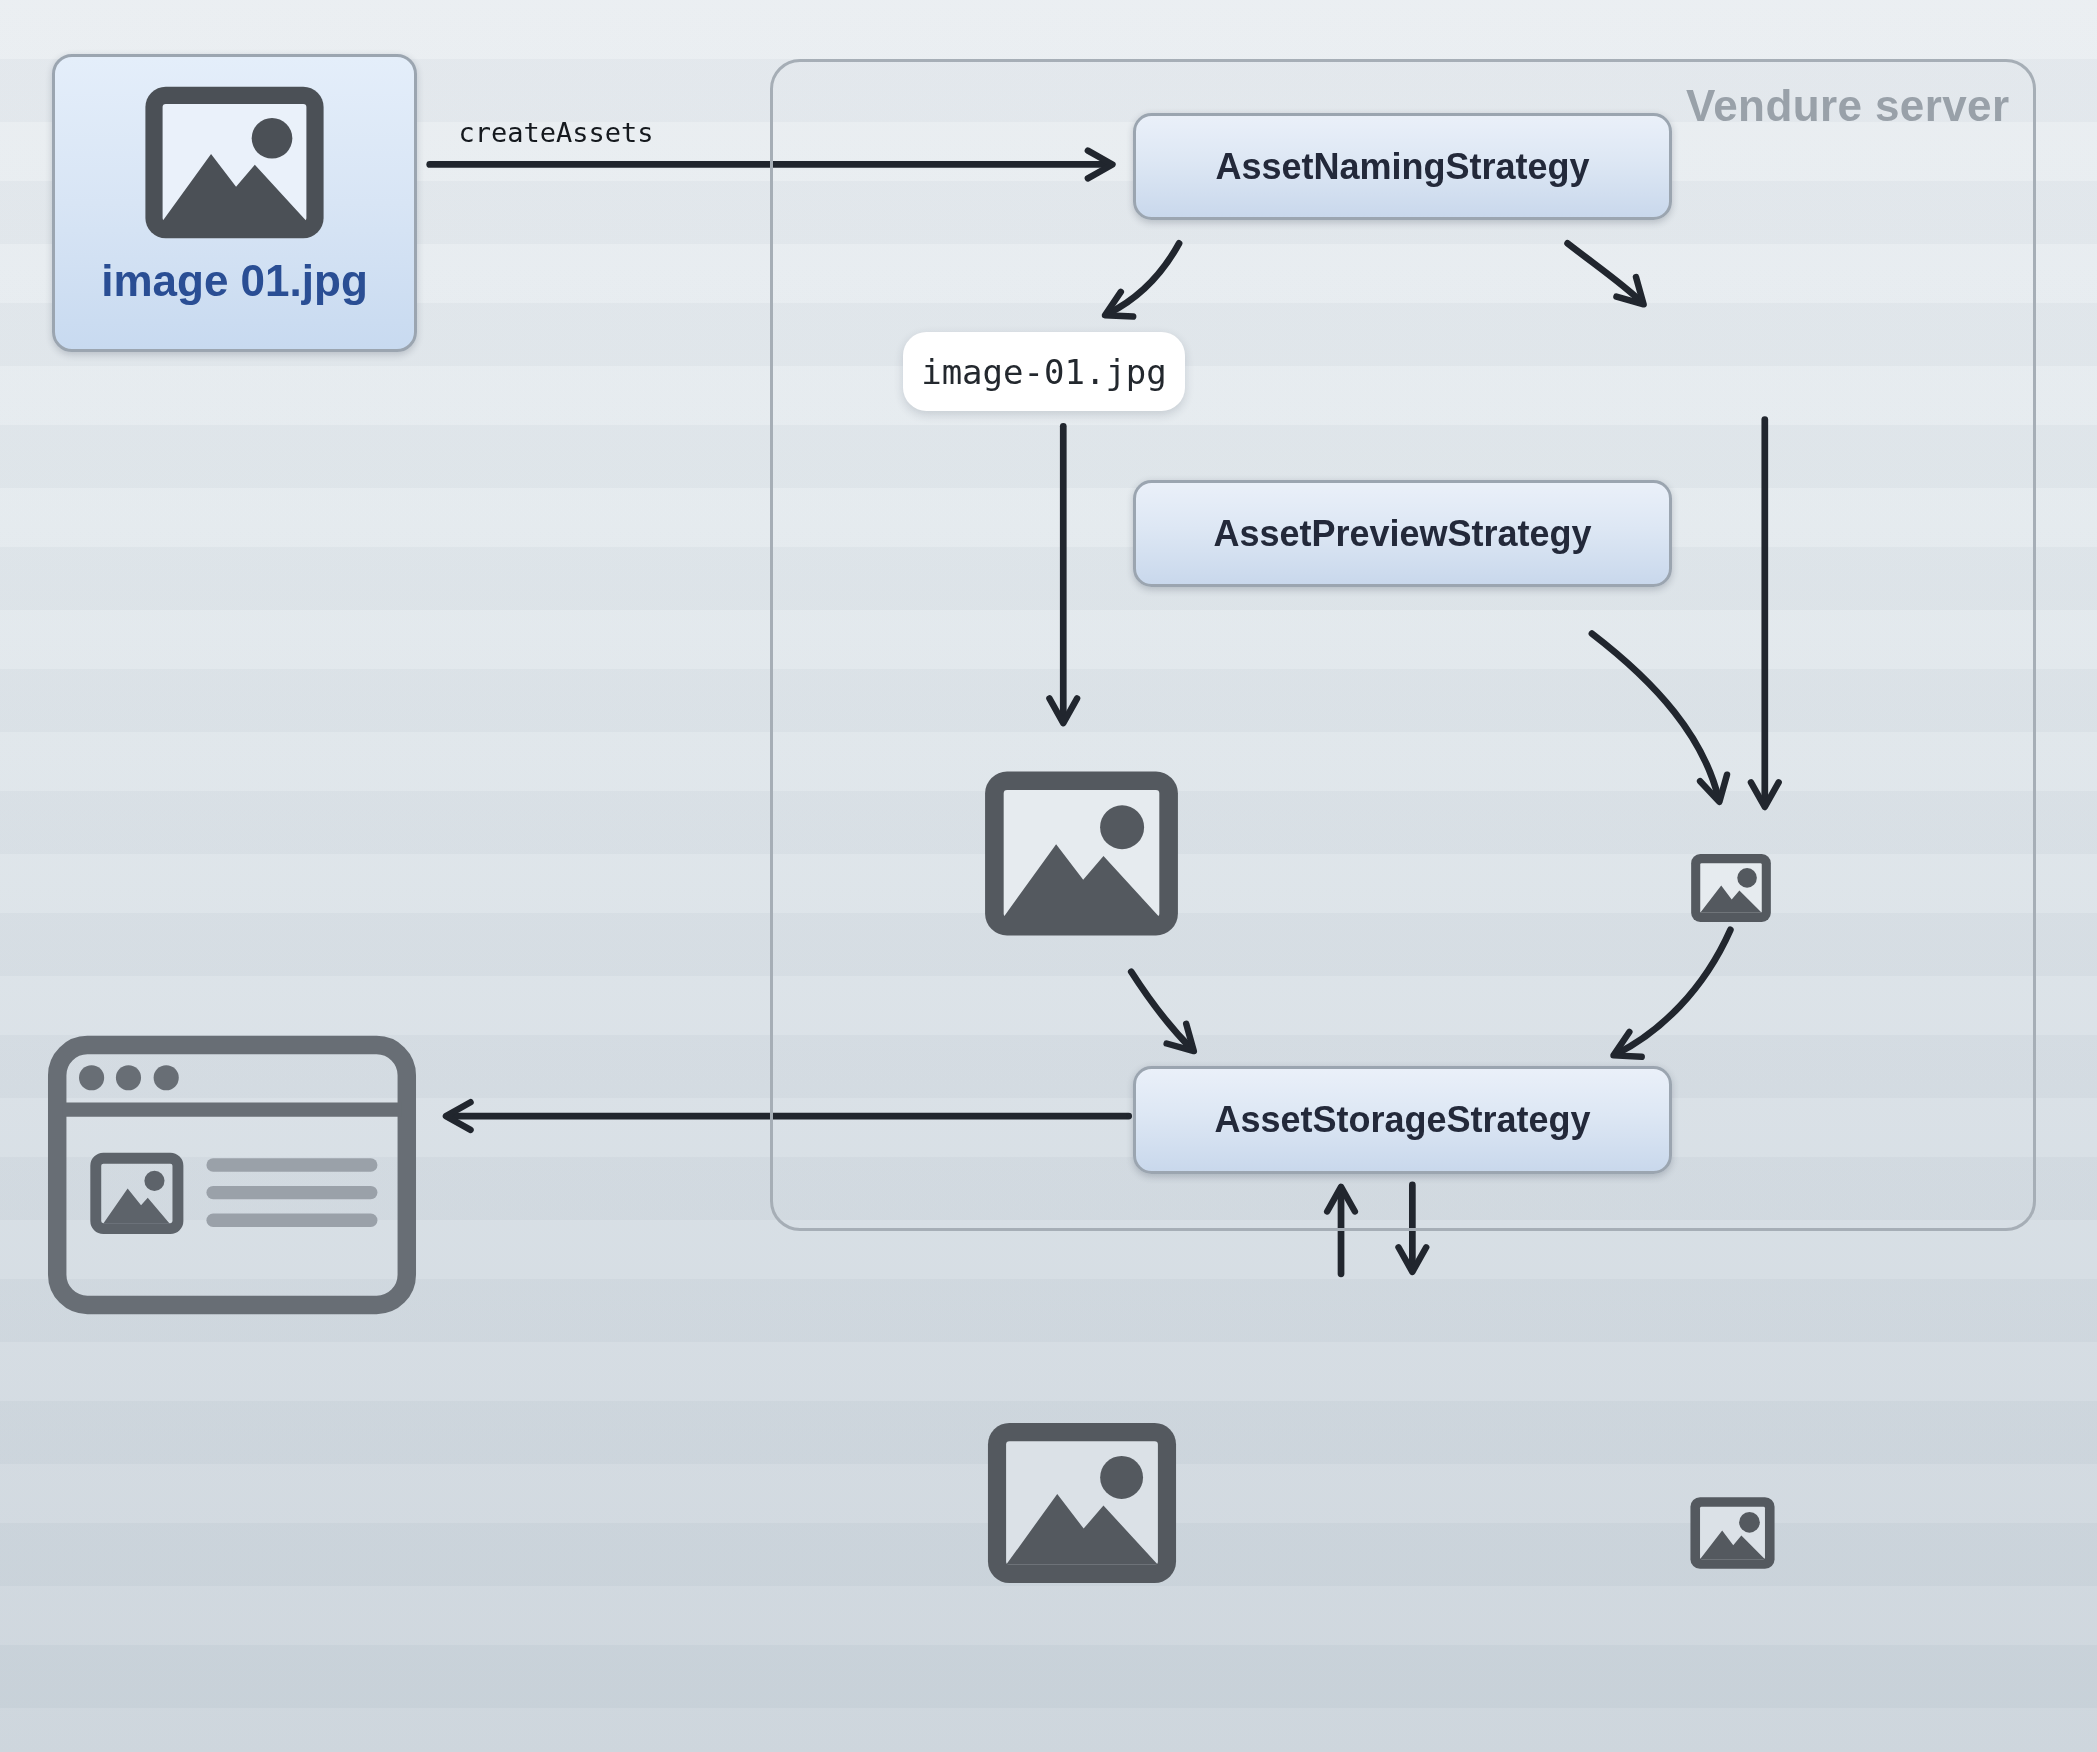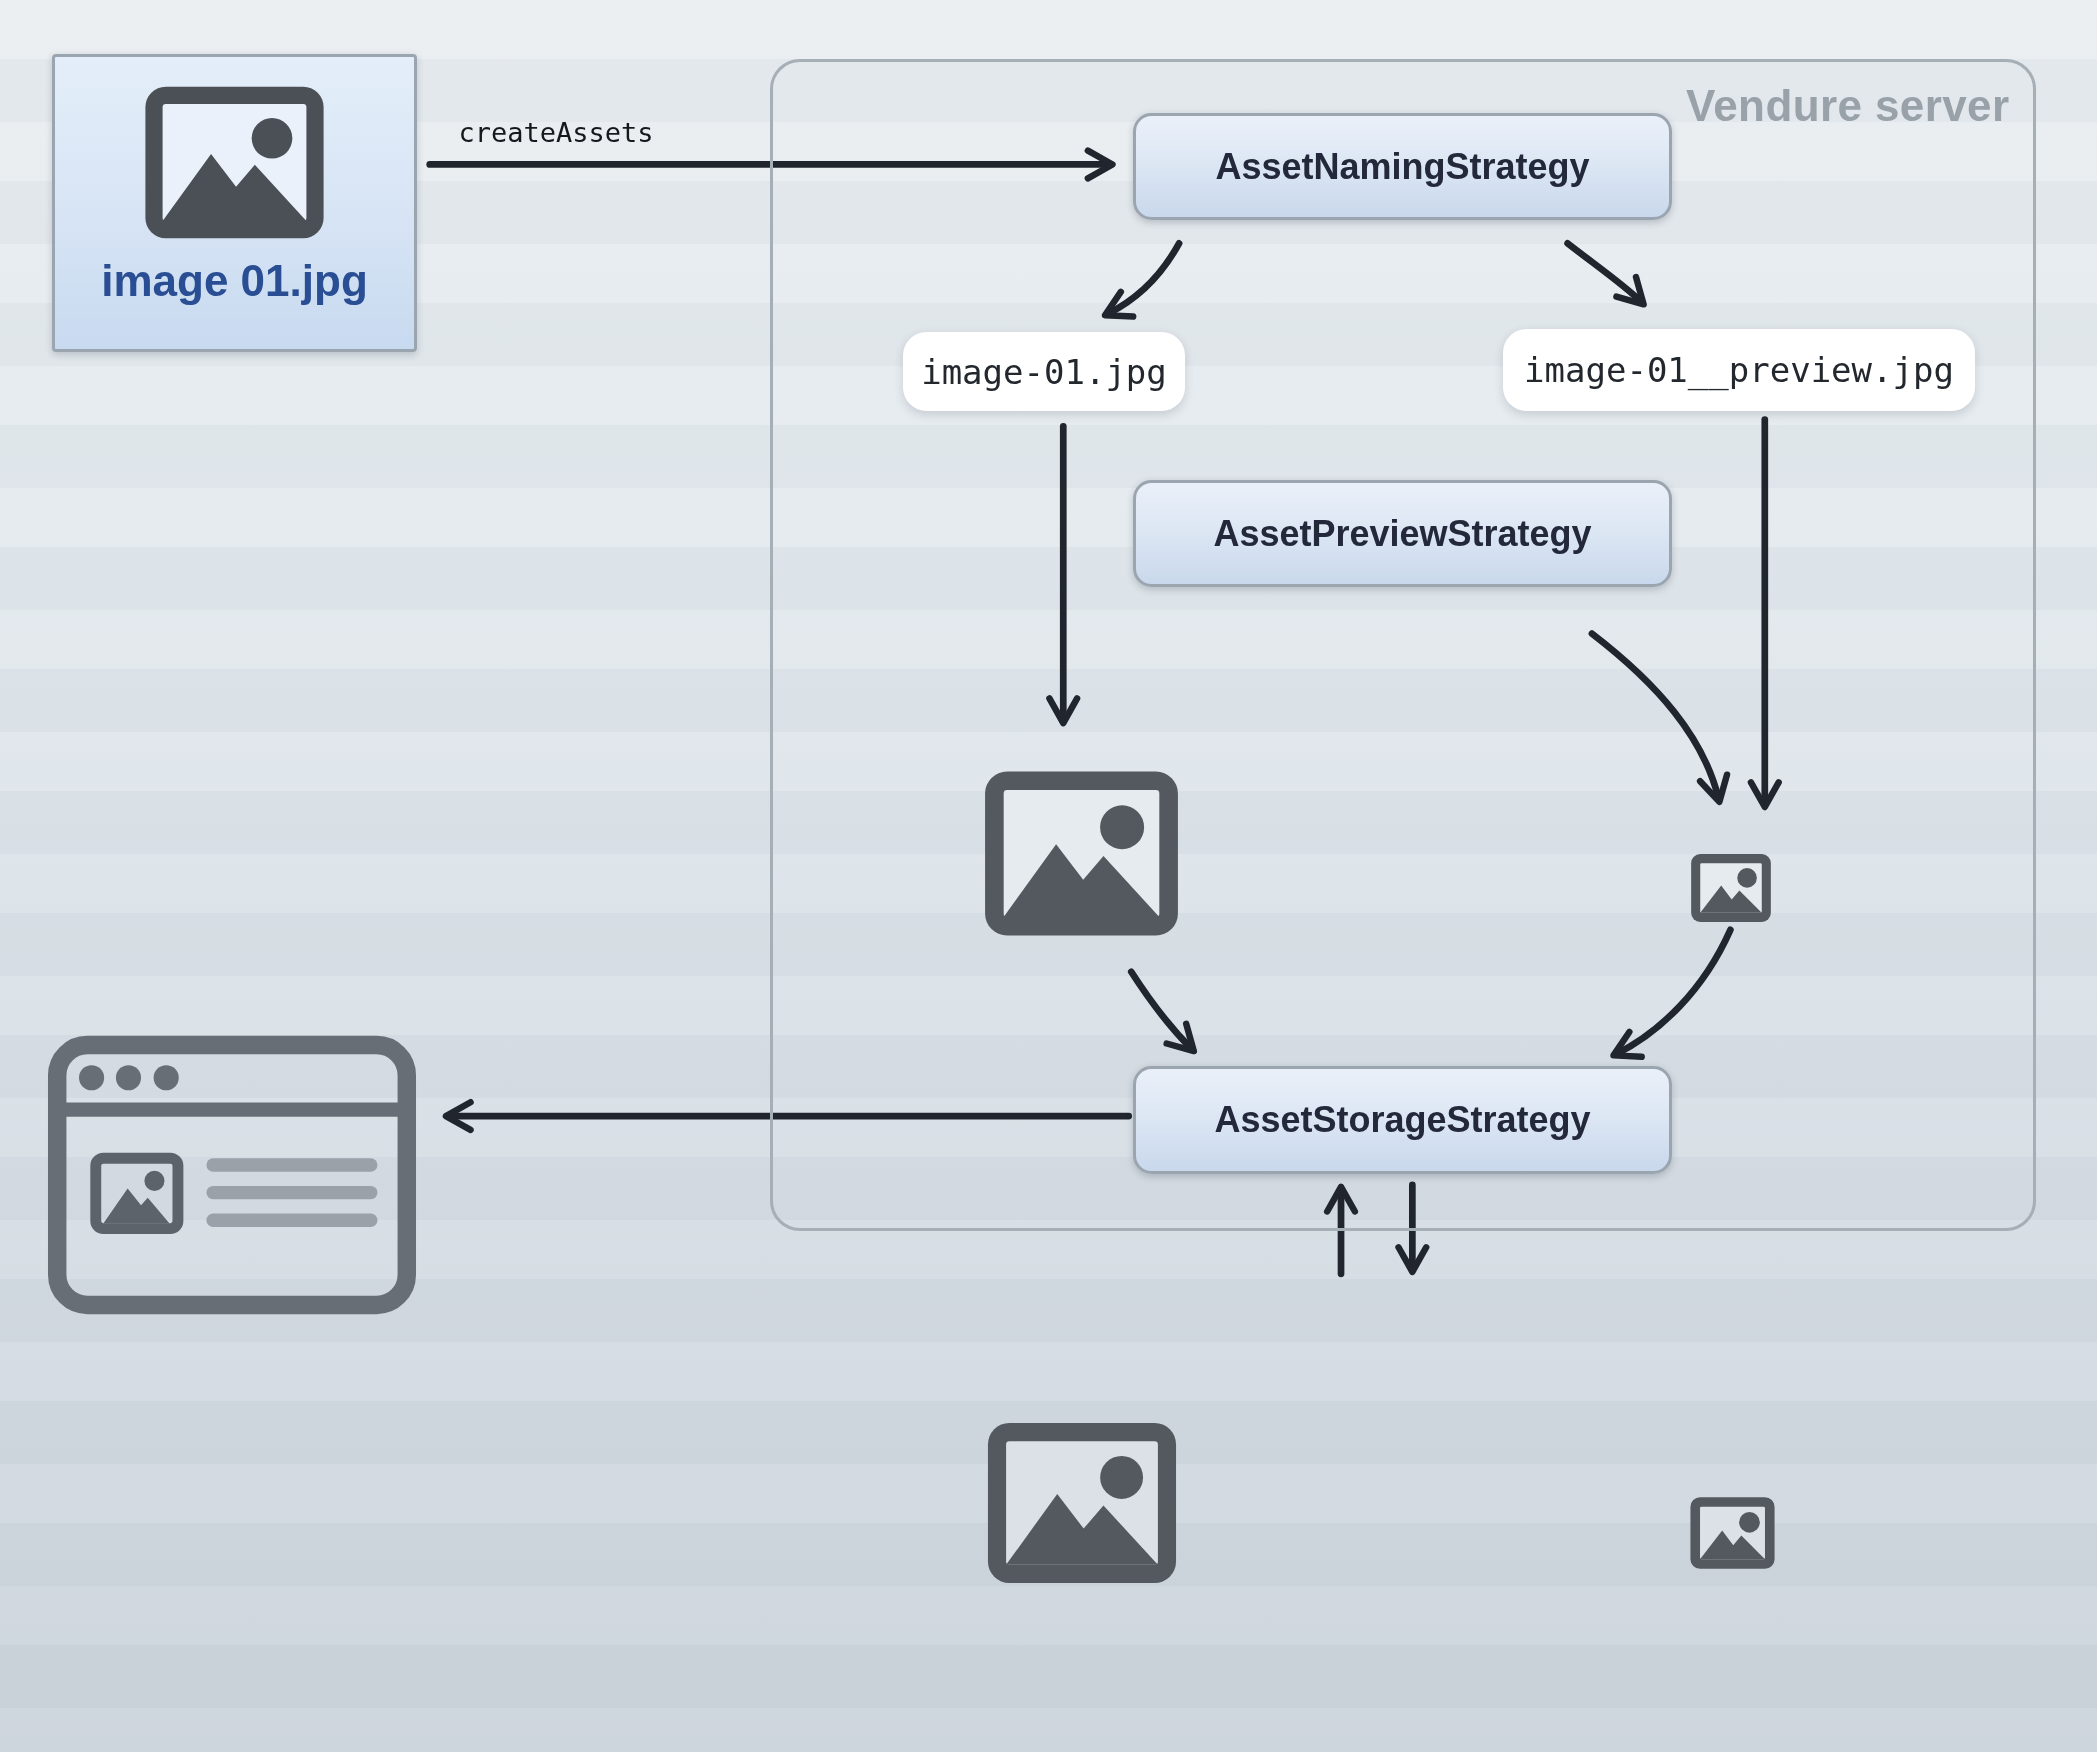--- a/index.html
+++ b/index.html
@@ -66,21 +66,21 @@
     white-space: nowrap;
     margin-left: 40px;
   }
 
   
   .source-box {
     position: absolute;
     left: 52px; top: 54px;
     width: 359px; height: 292px;
     border: 3.4px solid #9ba5b0;
-    border-radius: 4px;
+    border-radius: 20px;
     background: linear-gradient(180deg, #e4eefa 0%, #d8e5f5 50%, #c8daf0 100%);
     box-shadow: 0 2.5px 7.6px rgba(40, 50, 70, 0.2);
     display: flex;
     flex-direction: column;
     align-items: center;
     justify-content: flex-start;
   }
   .source-box .source-icon-wrap { margin-top: 25px; }
   .source-label {
     margin-top: 10px;
@@ -157,23 +157,20 @@
   </div>
 
   <div class="node" style="left:1133px; top:1066px; width:533px; height:102px;">
     <span>AssetStorageStrategy</span>
   </div>
 
   <div class="pill" style="left:863px; top:332px; width:282px; height:79px;">
     <span>image-01.jpg</span>
   </div>
 
-  <div class="pill" style="left:1463px; top:329px; width:472px; height:82px;">
-    <span>image-01__preview.jpg</span>
-  </div>
 
   <span class="abs-icon" style="left:980px; top:766px;">
     <svg width="203" height="175" viewBox="0 0 120 103" xmlns="http://www.w3.org/2000/svg">
       <rect x="3" y="3" width="114" height="97" rx="13" fill="#54595f"></rect>
       <rect x="14" y="14" width="92" height="75" rx="2" fill="#e6ebef"></rect>
       <circle cx="84" cy="36" r="13" fill="#54595f"></circle>
       <path d="M14 89 L45 46 L61 67 L73 53 L106 89 Z" fill="#54595f"></path>
     </svg>
   </span>
 

